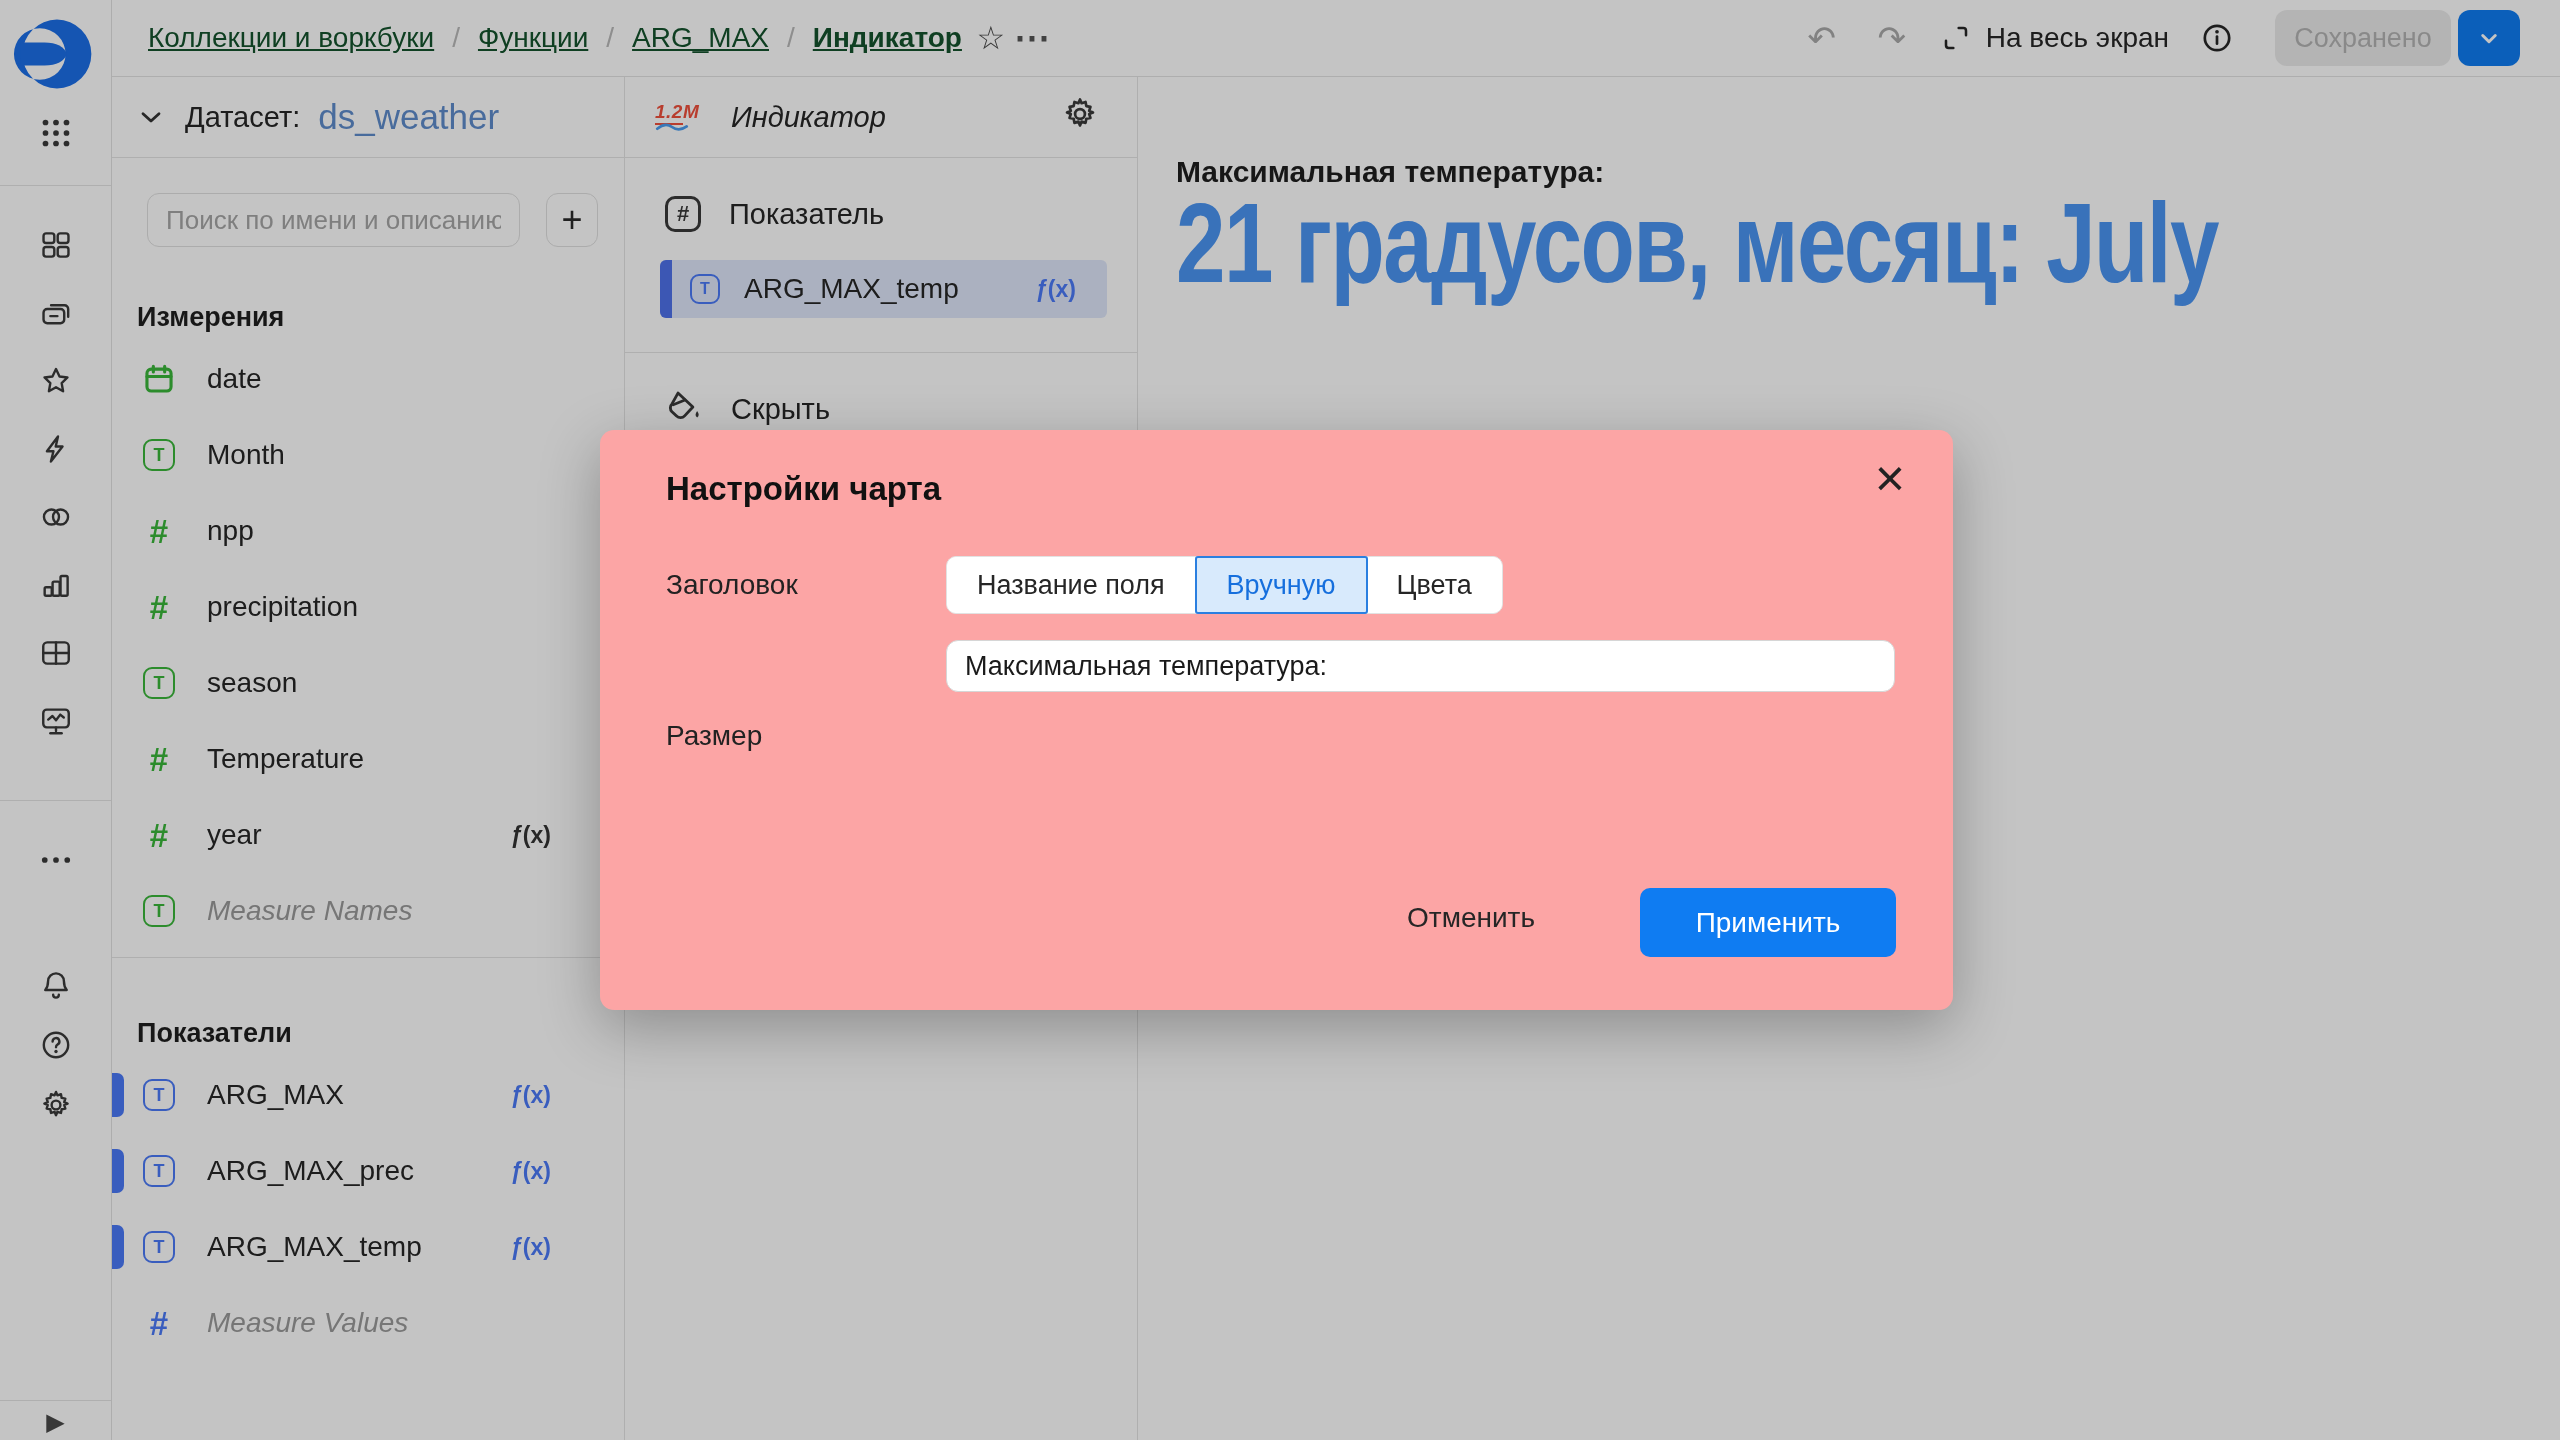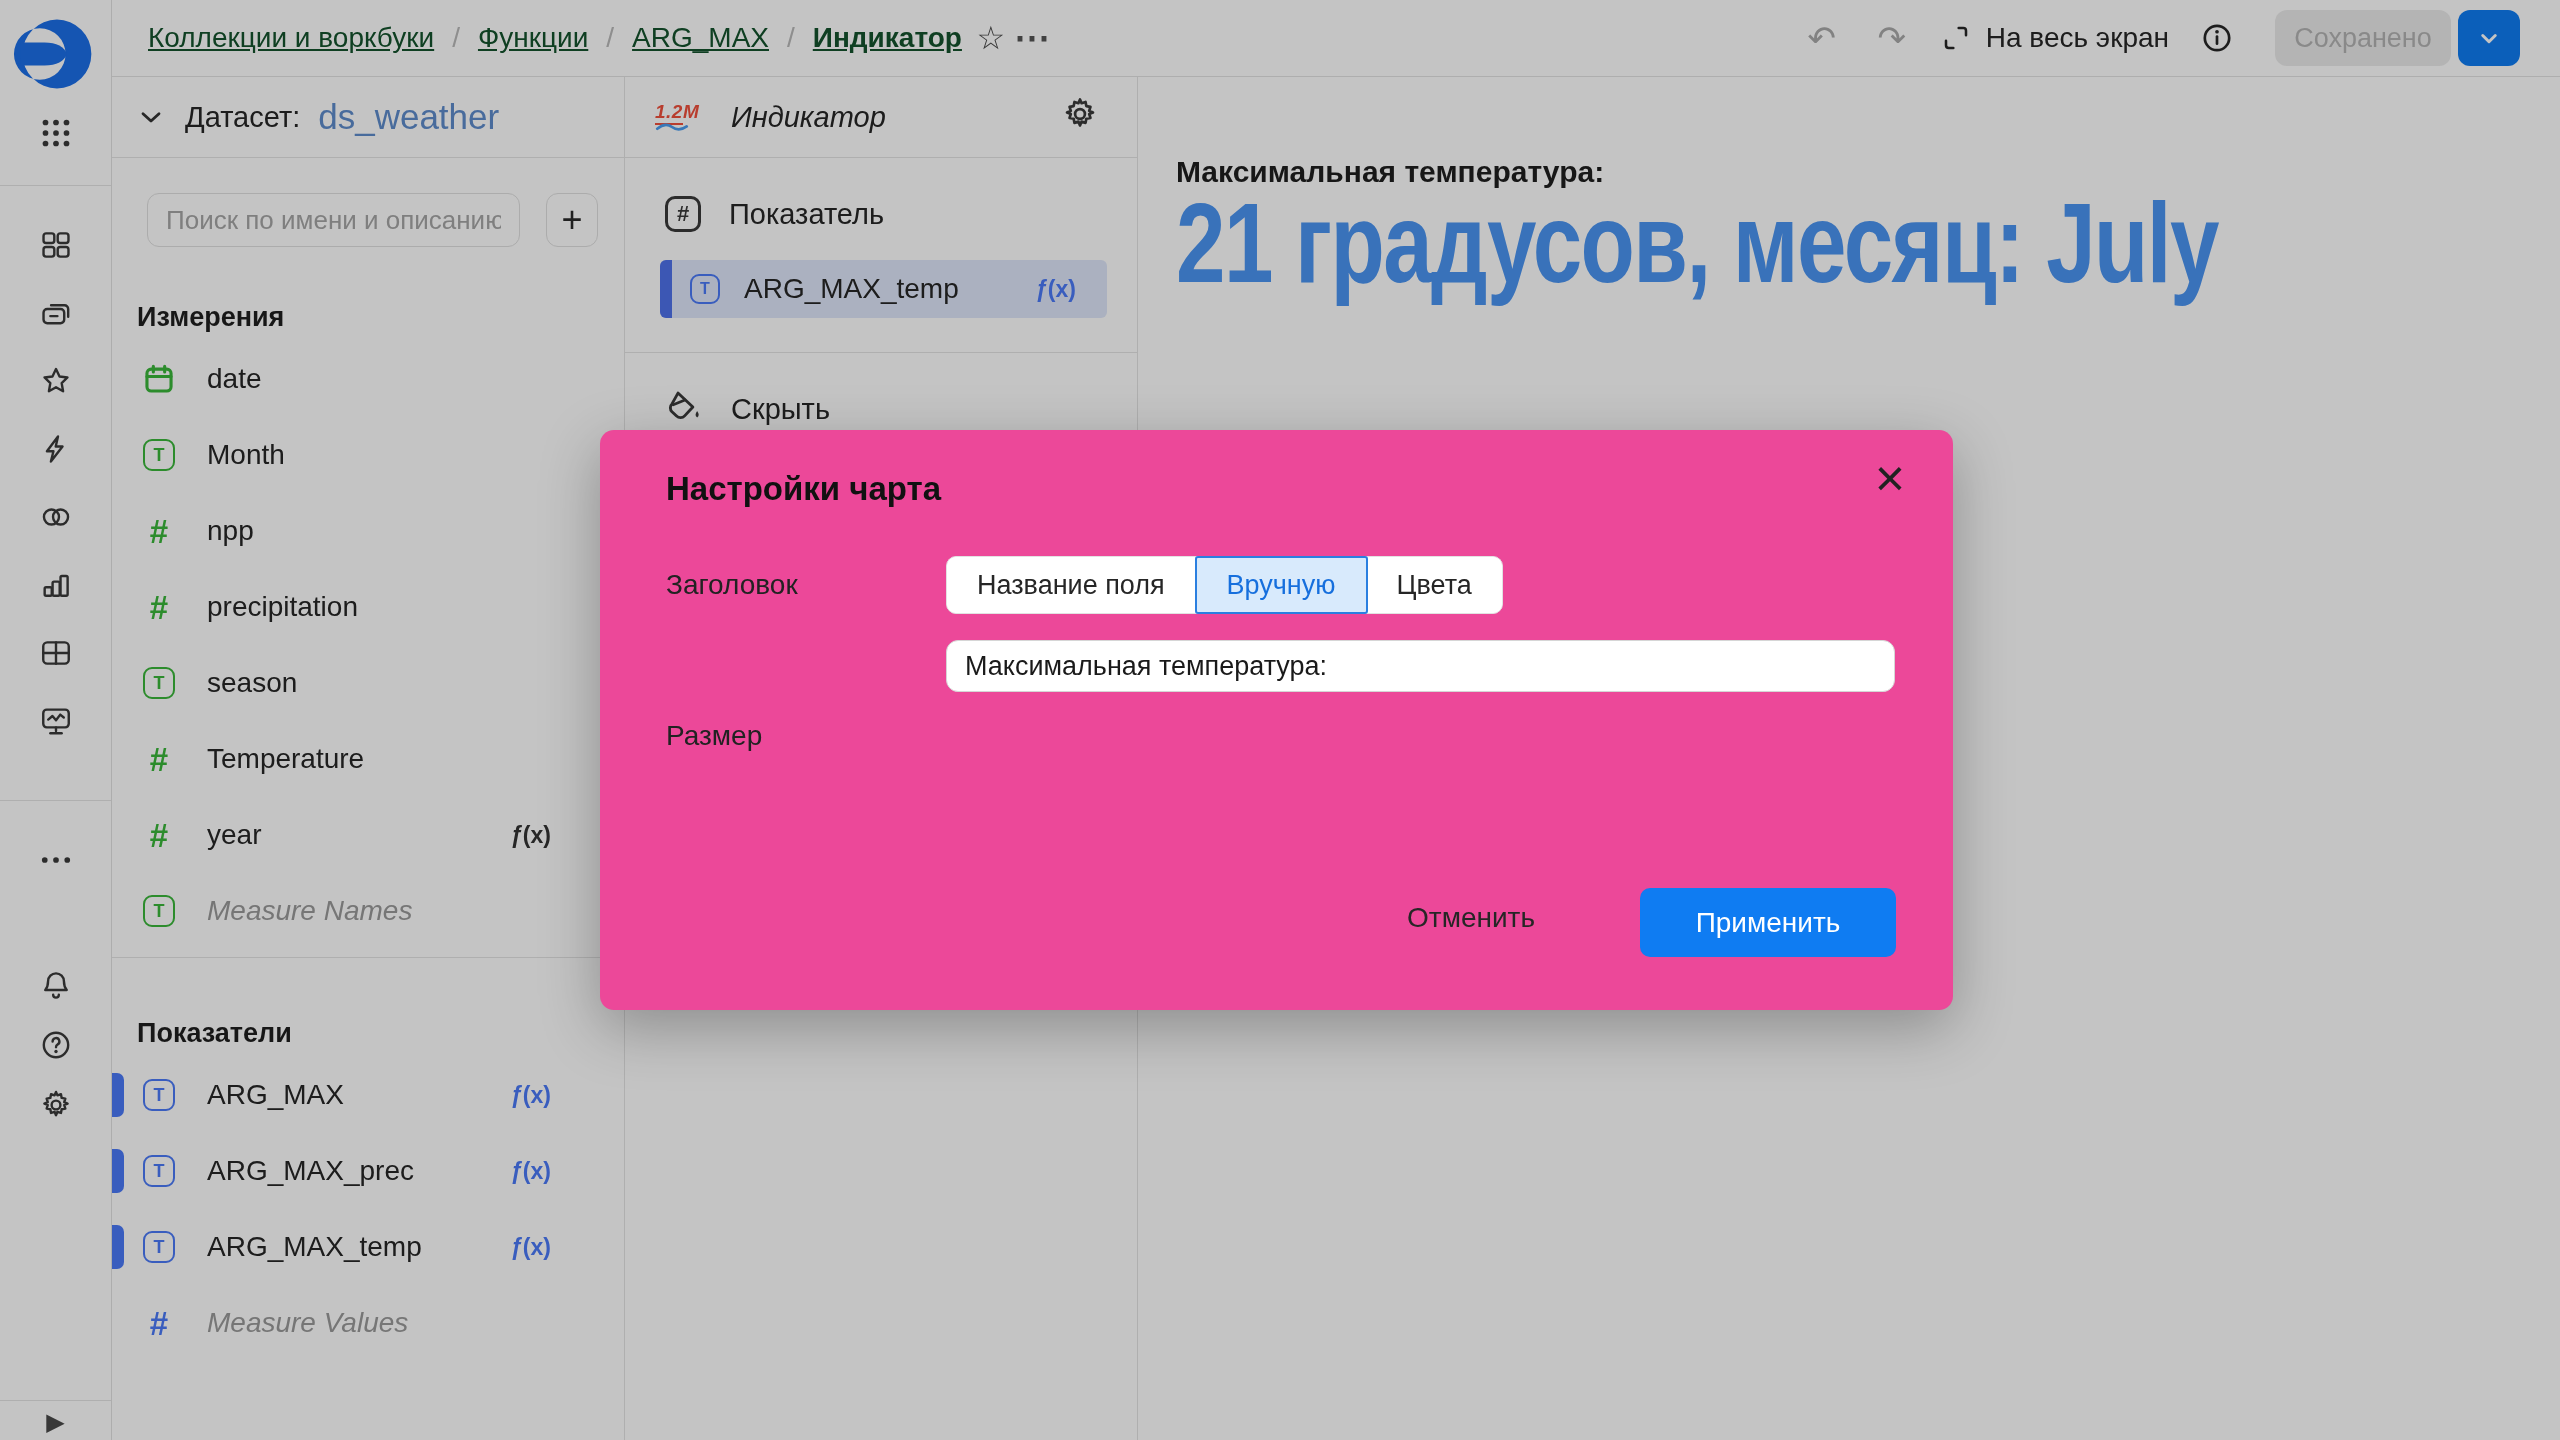--- a/index.html
+++ b/index.html
@@ -92,21 +92,21 @@
 
   
   .canvas { position:absolute; left:1139px; top:77px; right:0; bottom:0; background:#fff; }
   .ind-title { position:absolute; left:37px; top:78px; font-size:30px; font-weight:700; color:#1f1f1f; }
   .ind-value { position:absolute; left:37px; top:100px; font-size:114px; font-weight:700;
     color:var(--value); white-space:nowrap; transform:scaleX(.78); transform-origin:left top;
     letter-spacing:-2px; }
 
   
   .overlay { position:absolute; inset:0; background:rgba(0,0,0,.23); }
-  .modal { position:absolute; left:600px; top:430px; width:1353px; height:580px; background:#ec4899;
+  .modal { position:absolute; left:600px; top:430px; width:1353px; height:580px; background:#fca5a5;
     border-radius:14px; box-shadow:0 18px 60px rgba(0,0,0,.28); }
   .m-title { position:absolute; left:66px; top:40px; font-size:33px; font-weight:600; color:#111; }
   .m-close { position:absolute; right:48px; top:22px; font-size:52px; font-weight:300; color:#222;
     cursor:pointer; background:none; border:none; line-height:1; font-family:inherit; }
   .m-label { position:absolute; left:66px; font-size:28px; color:#222; }
   .seg { position:absolute; display:flex; align-items:stretch; background:#fff;
     border:1px solid #e2e2e2; border-radius:10px; }
   .seg .opt { display:flex; align-items:center; justify-content:center; font-size:27px;
     color:#262626; padding:0 30px; border-right:1px solid #ececec; cursor:pointer;
     background:#fff; white-space:nowrap; }

